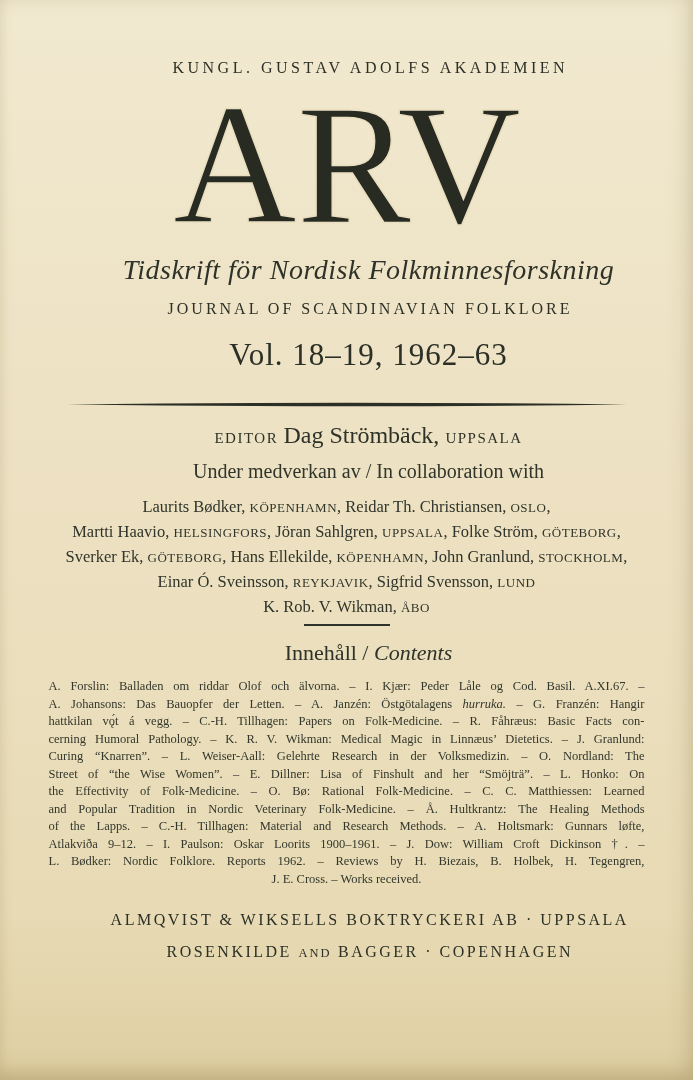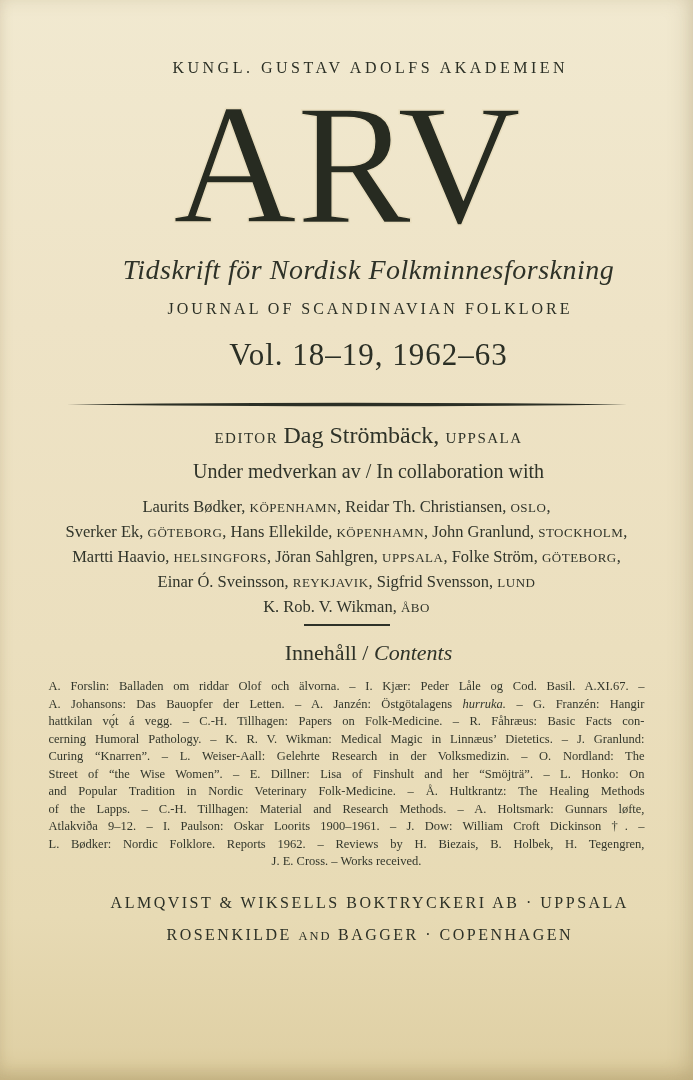--- a/index.html
+++ b/index.html
@@ -60,37 +60,38 @@
     <path d="M1,2.5 Q281,-1 561,2.5 Q281,6 1,2.5 Z" fill="#2b2f25"></path>
   </svg>
 </div>
 
 <div class="editor center"><span class="sc">EDITOR </span><span>Dag Strömbäck, </span><span class="sc">UPPSALA</span></div>
 
 <div class="collab center"><span>Under medverkan av </span><span class="it">/ In collaboration with</span></div>
 
 <div class="names">
     <div class="n-line"><span>Laurits Bødker, </span><span class="sc">KÖPENHAMN</span><span>, Reidar Th. Christiansen, </span><span class="sc">OSLO</span><span>,</span></div>
+    <div class="n-line"><span>Martti Haavio, </span><span class="sc">HELSINGFORS</span><span>, Jöran Sahlgren, </span><span class="sc">UPPSALA</span><span>, Folke Ström, </span><span class="sc">GÖTEBORG</span><span>,</span></div>
     <div class="n-line"><span>Sverker Ek, </span><span class="sc">GÖTEBORG</span><span>, Hans Ellekilde, </span><span class="sc">KÖPENHAMN</span><span>, John Granlund, </span><span class="sc">STOCKHOLM</span><span>,</span></div>
-    <div class="n-line"><span>Martti Haavio, </span><span class="sc">HELSINGFORS</span><span>, Jöran Sahlgren, </span><span class="sc">UPPSALA</span><span>, Folke Ström, </span><span class="sc">GÖTEBORG</span><span>,</span></div>
     <div class="n-line"><span>Einar Ó. Sveinsson, </span><span class="sc">REYKJAVIK</span><span>, Sigfrid Svensson, </span><span class="sc">LUND</span></div>
     <div class="n-line"><span>K. Rob. V. Wikman, </span><span class="sc">ÅBO</span></div>
   </div>
 
 <div class="rule2"></div>
 
 <div class="toc-head center"><span>Innehåll / </span><span class="it">Contents</span></div>
 
 <div class="toc">
     <div class="c-line"><span>A. Forslin: Balladen om riddar Olof och älvorna. – I. Kjær: Peder Låle og Cod. Basil. A.XI.67. –</span></div>
     <div class="c-line"><span>A. Johansons: Das Bauopfer der Letten. – A. Janzén: Östgötalagens </span><span class="it">hurruka.</span><span> – G. Franzén: Hangir</span></div>
     <div class="c-line"><span>hattkilan vǫ́t á vegg. – C.-H. Tillhagen: Papers on Folk-Medicine. – R. Fåhræus: Basic Facts con-</span></div>
     <div class="c-line"><span>cerning Humoral Pathology. – K. R. V. Wikman: Medical Magic in Linnæus’ Dietetics. – J. Granlund:</span></div>
     <div class="c-line"><span>Curing “Knarren”. – L. Weiser-Aall: Gelehrte Research in der Volksmedizin. – O. Nordland: The</span></div>
     <div class="c-line"><span>Street of “the Wise Women”. – E. Dillner: Lisa of Finshult and her “Smöjträ”. – L. Honko: On</span></div>
+    <div class="c-line"><span>the Effectivity of Folk-Medicine. – O. Bø: Rational Folk-Medicine. – C. C. Matthiessen: Learned</span></div>
     <div class="c-line"><span>and Popular Tradition in Nordic Veterinary Folk-Medicine. – Å. Hultkrantz: The Healing Methods</span></div>
     <div class="c-line"><span>of the Lapps. – C.-H. Tillhagen: Material and Research Methods. – A. Holtsmark: Gunnars løfte,</span></div>
     <div class="c-line"><span>Atlakviða 9–12. – I. Paulson: Oskar Loorits 1900–1961. – J. Dow: William Croft Dickinson †. –</span></div>
     <div class="c-line"><span>L. Bødker: Nordic Folklore. Reports 1962. – Reviews by H. Biezais, B. Holbek, H. Tegengren,</span></div>
     <div class="c-line"><span>J. E. Cross. – Works received.</span></div>
   </div>
 
 <div class="imprint1 center"><span>ALMQVIST &amp; WIKSELLS BOKTRYCKERI AB · UPPSALA</span></div>
 
 <div class="imprint2 center"><span>ROSENKILDE </span><span class="sm">AND</span><span> BAGGER · COPENHAGEN</span></div>

